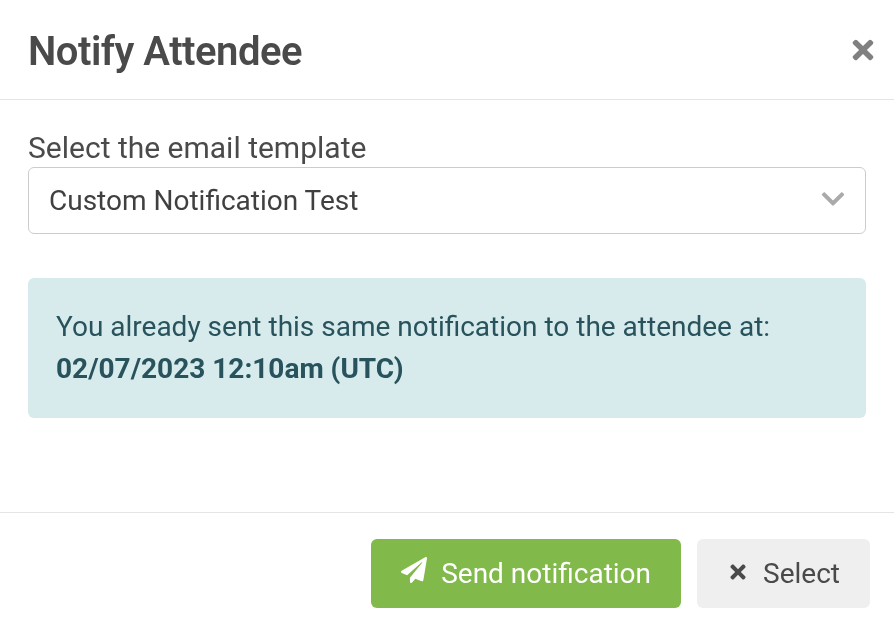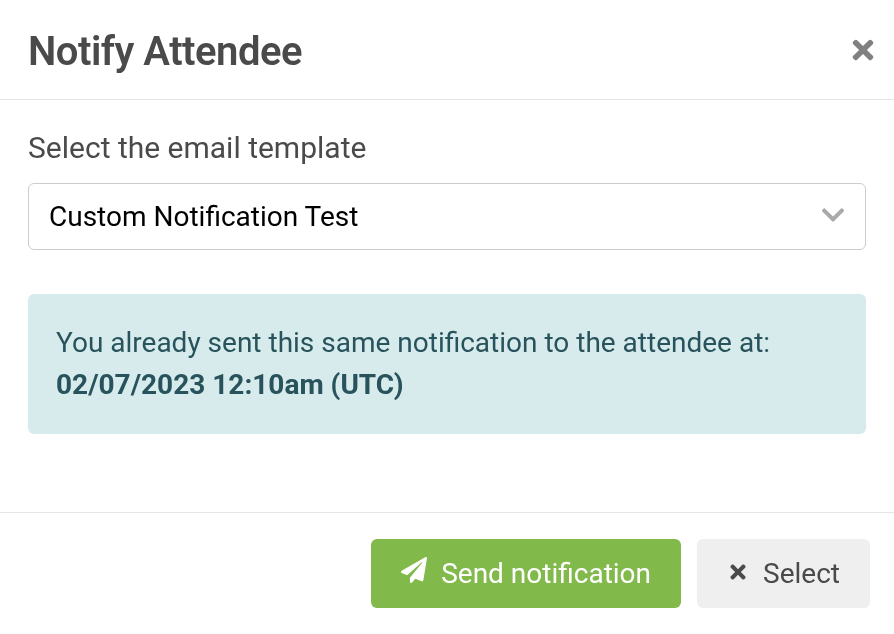--- a/index.html
+++ b/index.html
@@ -46,32 +46,32 @@
       width: 30px;
       height: 30px;
     }
     .modal-body {
       padding: 30px 28px 40px 28px;
       flex: 1;
     }
     .field-label {
       font-size: 30px;
       color: #4a4a4a;
-      margin-bottom: 18px;
+      margin-bottom: 2px;
       font-weight: 400;
     }
     .select-wrapper {
       position: relative;
       width: 100%;
     }
     .select-control {
       width: 100%;
       padding: 16px 50px 16px 20px;
       font-size: 28px;
-      color: #000000;
+      color: #404040;
       background: #fff;
       border: 1px solid #ccc;
       border-radius: 6px;
       cursor: pointer;
       appearance: none;
       font-family: inherit;
       text-align: left;
     }
     .select-chevron {
       position: absolute;

